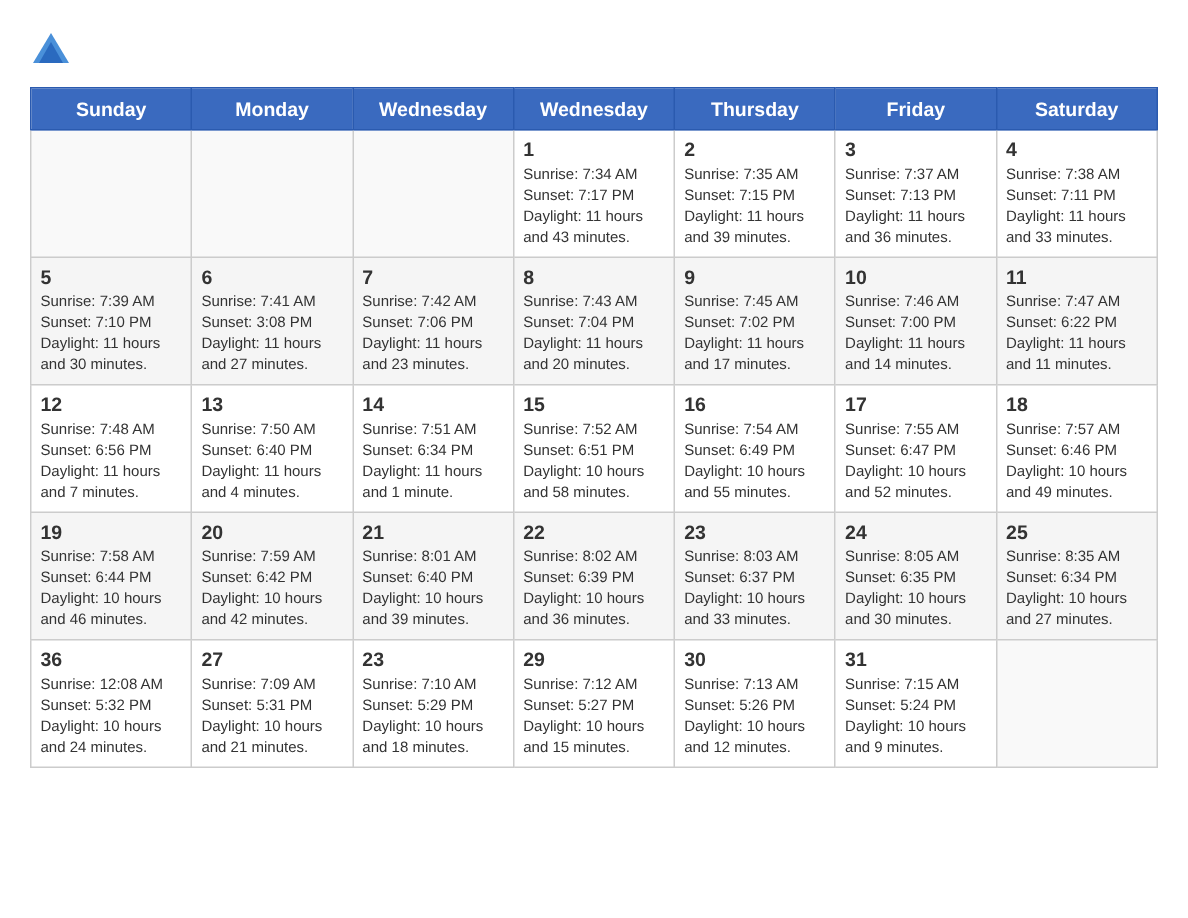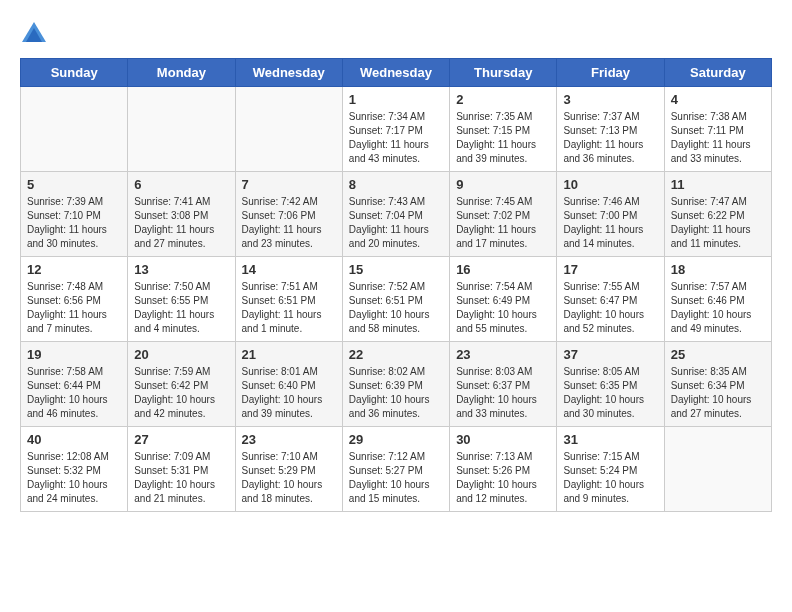--- a/index.html
+++ b/index.html
@@ -202,27 +202,27 @@
       <tr>
         <td>
           <span class="day-number">12</span>
           <div class="day-info">Sunrise: 7:48 AM
 Sunset: 6:56 PM
 Daylight: 11 hours and 7 minutes.</div>
         </td>
         <td>
           <span class="day-number">13</span>
           <div class="day-info">Sunrise: 7:50 AM
-Sunset: 6:55 PM
+Sunset: 6:40 PM
 Daylight: 11 hours and 4 minutes.</div>
         </td>
         <td>
           <span class="day-number">14</span>
           <div class="day-info">Sunrise: 7:51 AM
-Sunset: 6:51 PM
+Sunset: 6:34 PM
 Daylight: 11 hours and 1 minute.</div>
         </td>
         <td>
           <span class="day-number">15</span>
           <div class="day-info">Sunrise: 7:52 AM
 Sunset: 6:51 PM
 Daylight: 10 hours and 58 minutes.</div>
         </td>
         <td>
           <span class="day-number">16</span>
@@ -268,35 +268,35 @@
 Sunset: 6:39 PM
 Daylight: 10 hours and 36 minutes.</div>
         </td>
         <td>
           <span class="day-number">23</span>
           <div class="day-info">Sunrise: 8:03 AM
 Sunset: 6:37 PM
 Daylight: 10 hours and 33 minutes.</div>
         </td>
         <td>
-          <span class="day-number">37</span>
+          <span class="day-number">24</span>
           <div class="day-info">Sunrise: 8:05 AM
 Sunset: 6:35 PM
 Daylight: 10 hours and 30 minutes.</div>
         </td>
         <td>
           <span class="day-number">25</span>
           <div class="day-info">Sunrise: 8:35 AM
 Sunset: 6:34 PM
 Daylight: 10 hours and 27 minutes.</div>
         </td>
       </tr>
       <tr>
         <td>
-          <span class="day-number">40</span>
+          <span class="day-number">36</span>
           <div class="day-info">Sunrise: 12:08 AM
 Sunset: 5:32 PM
 Daylight: 10 hours and 24 minutes.</div>
         </td>
         <td>
           <span class="day-number">27</span>
           <div class="day-info">Sunrise: 7:09 AM
 Sunset: 5:31 PM
 Daylight: 10 hours and 21 minutes.</div>
         </td>

